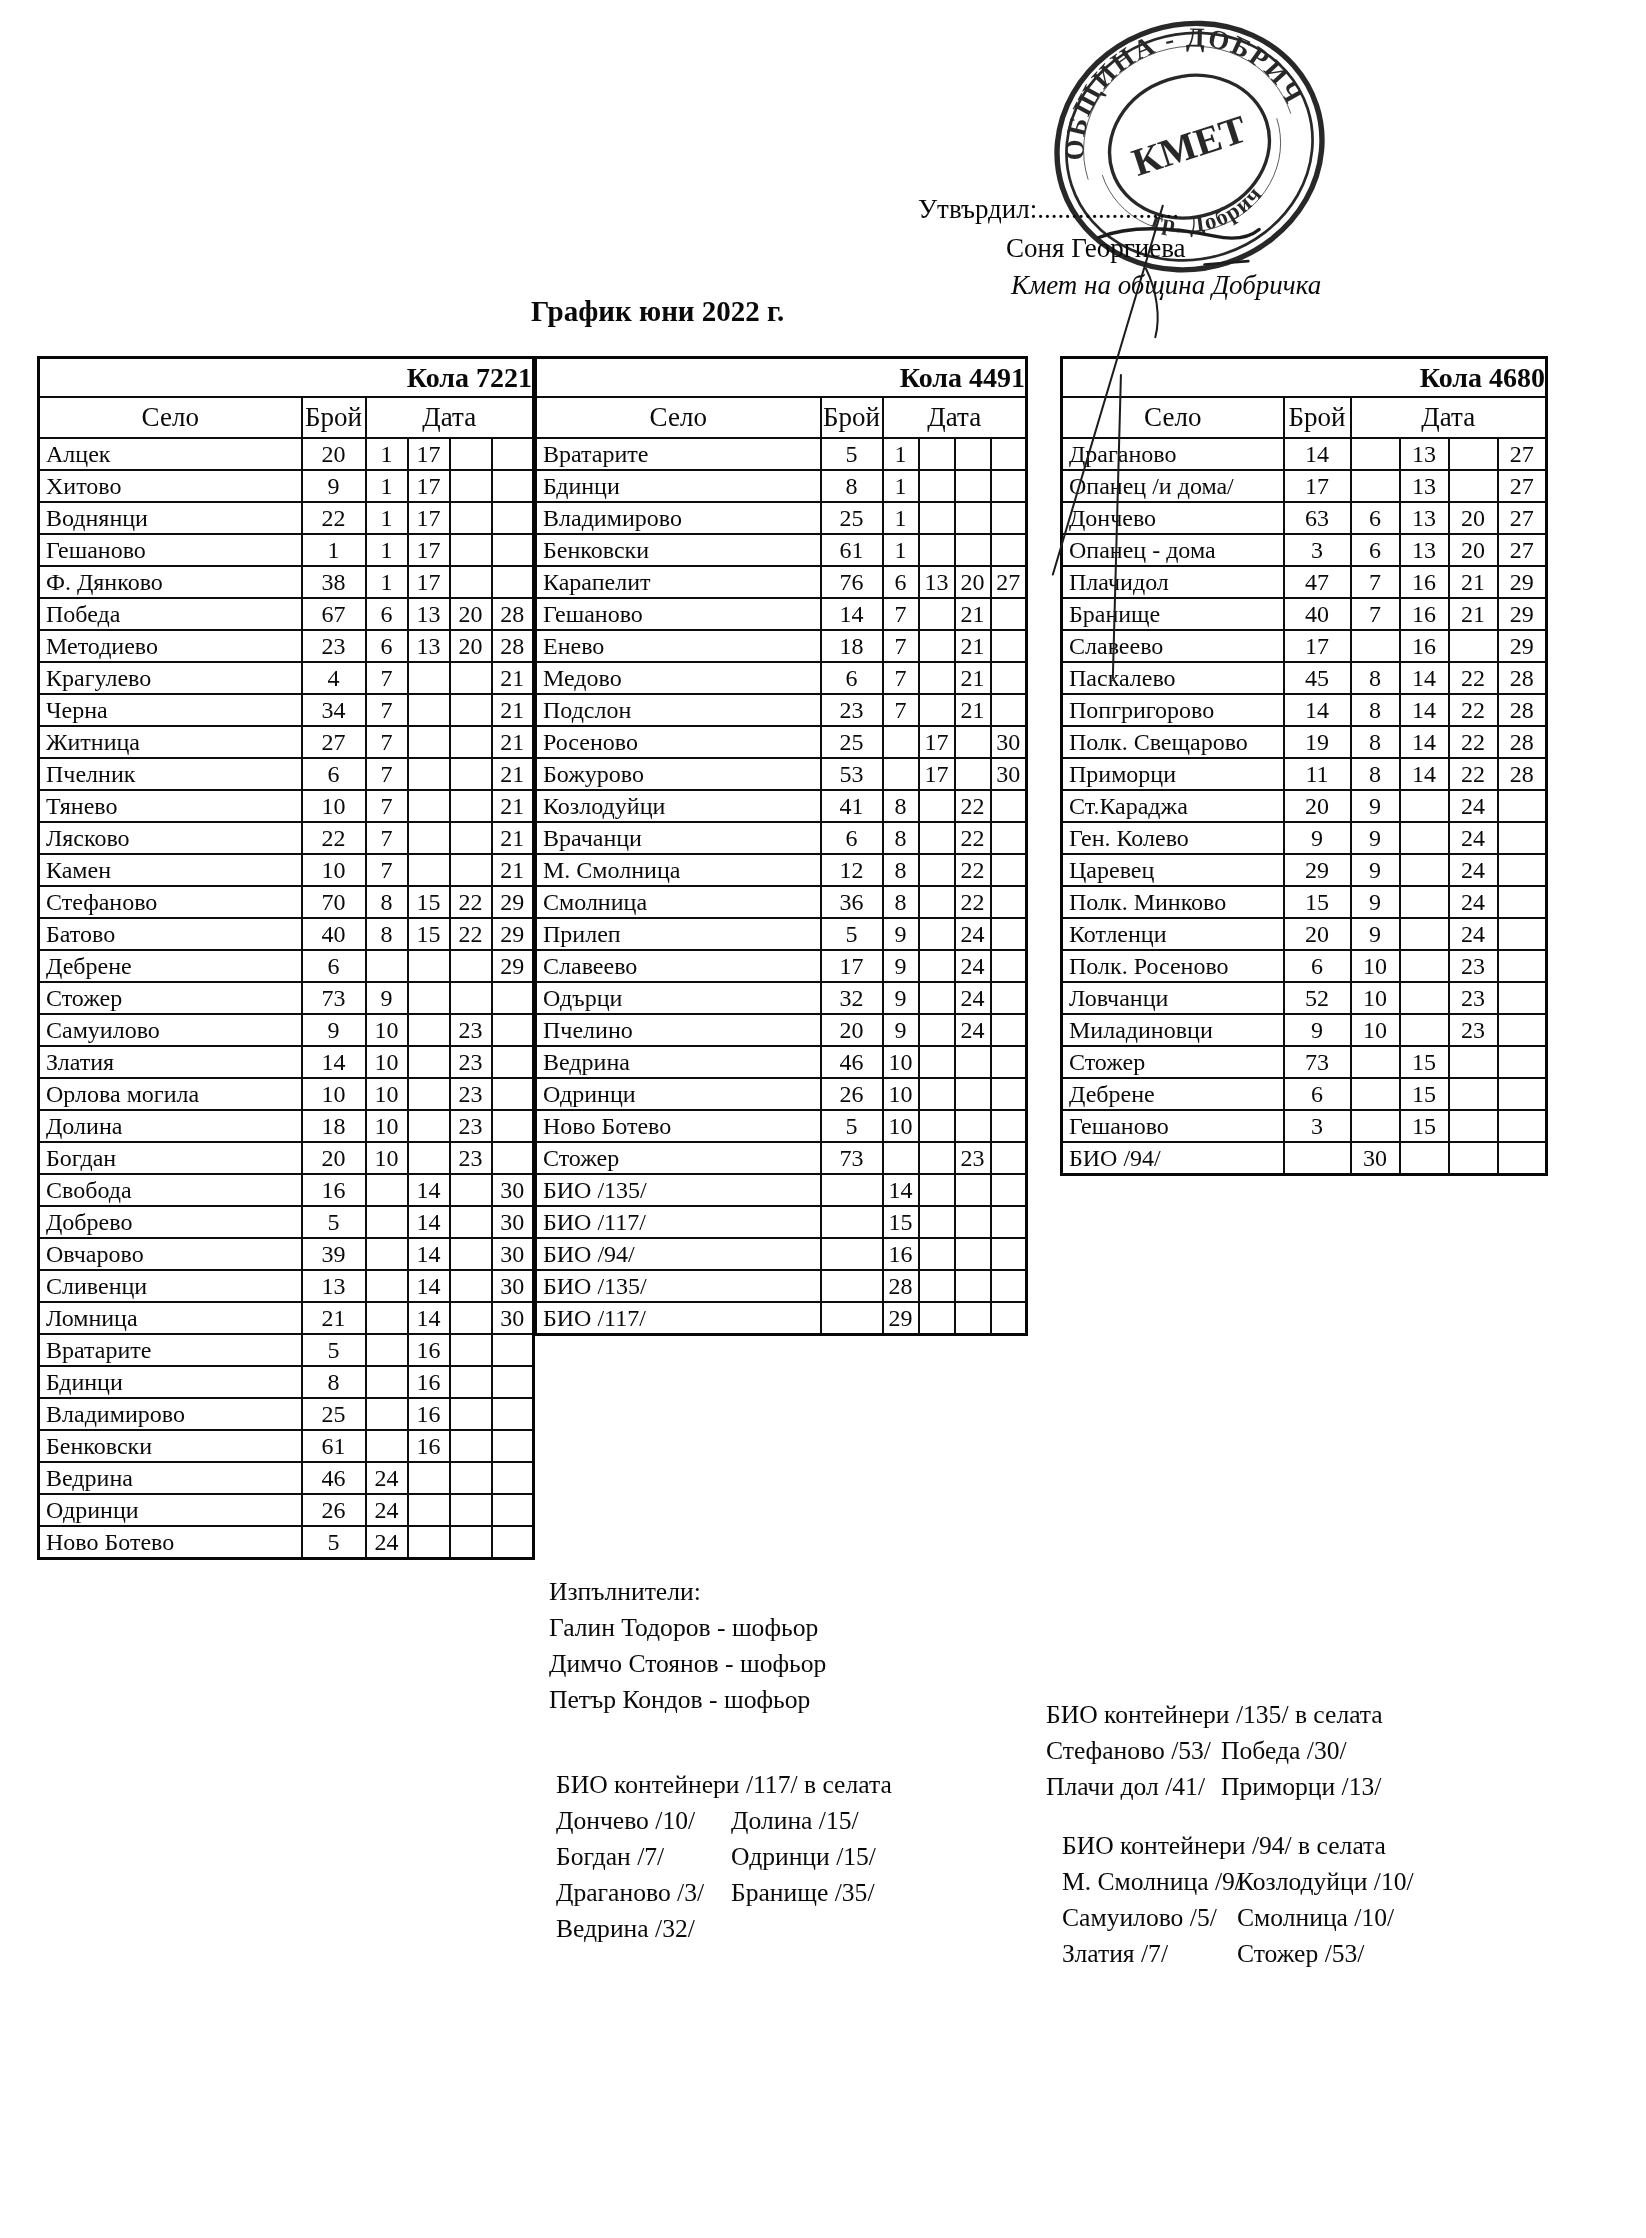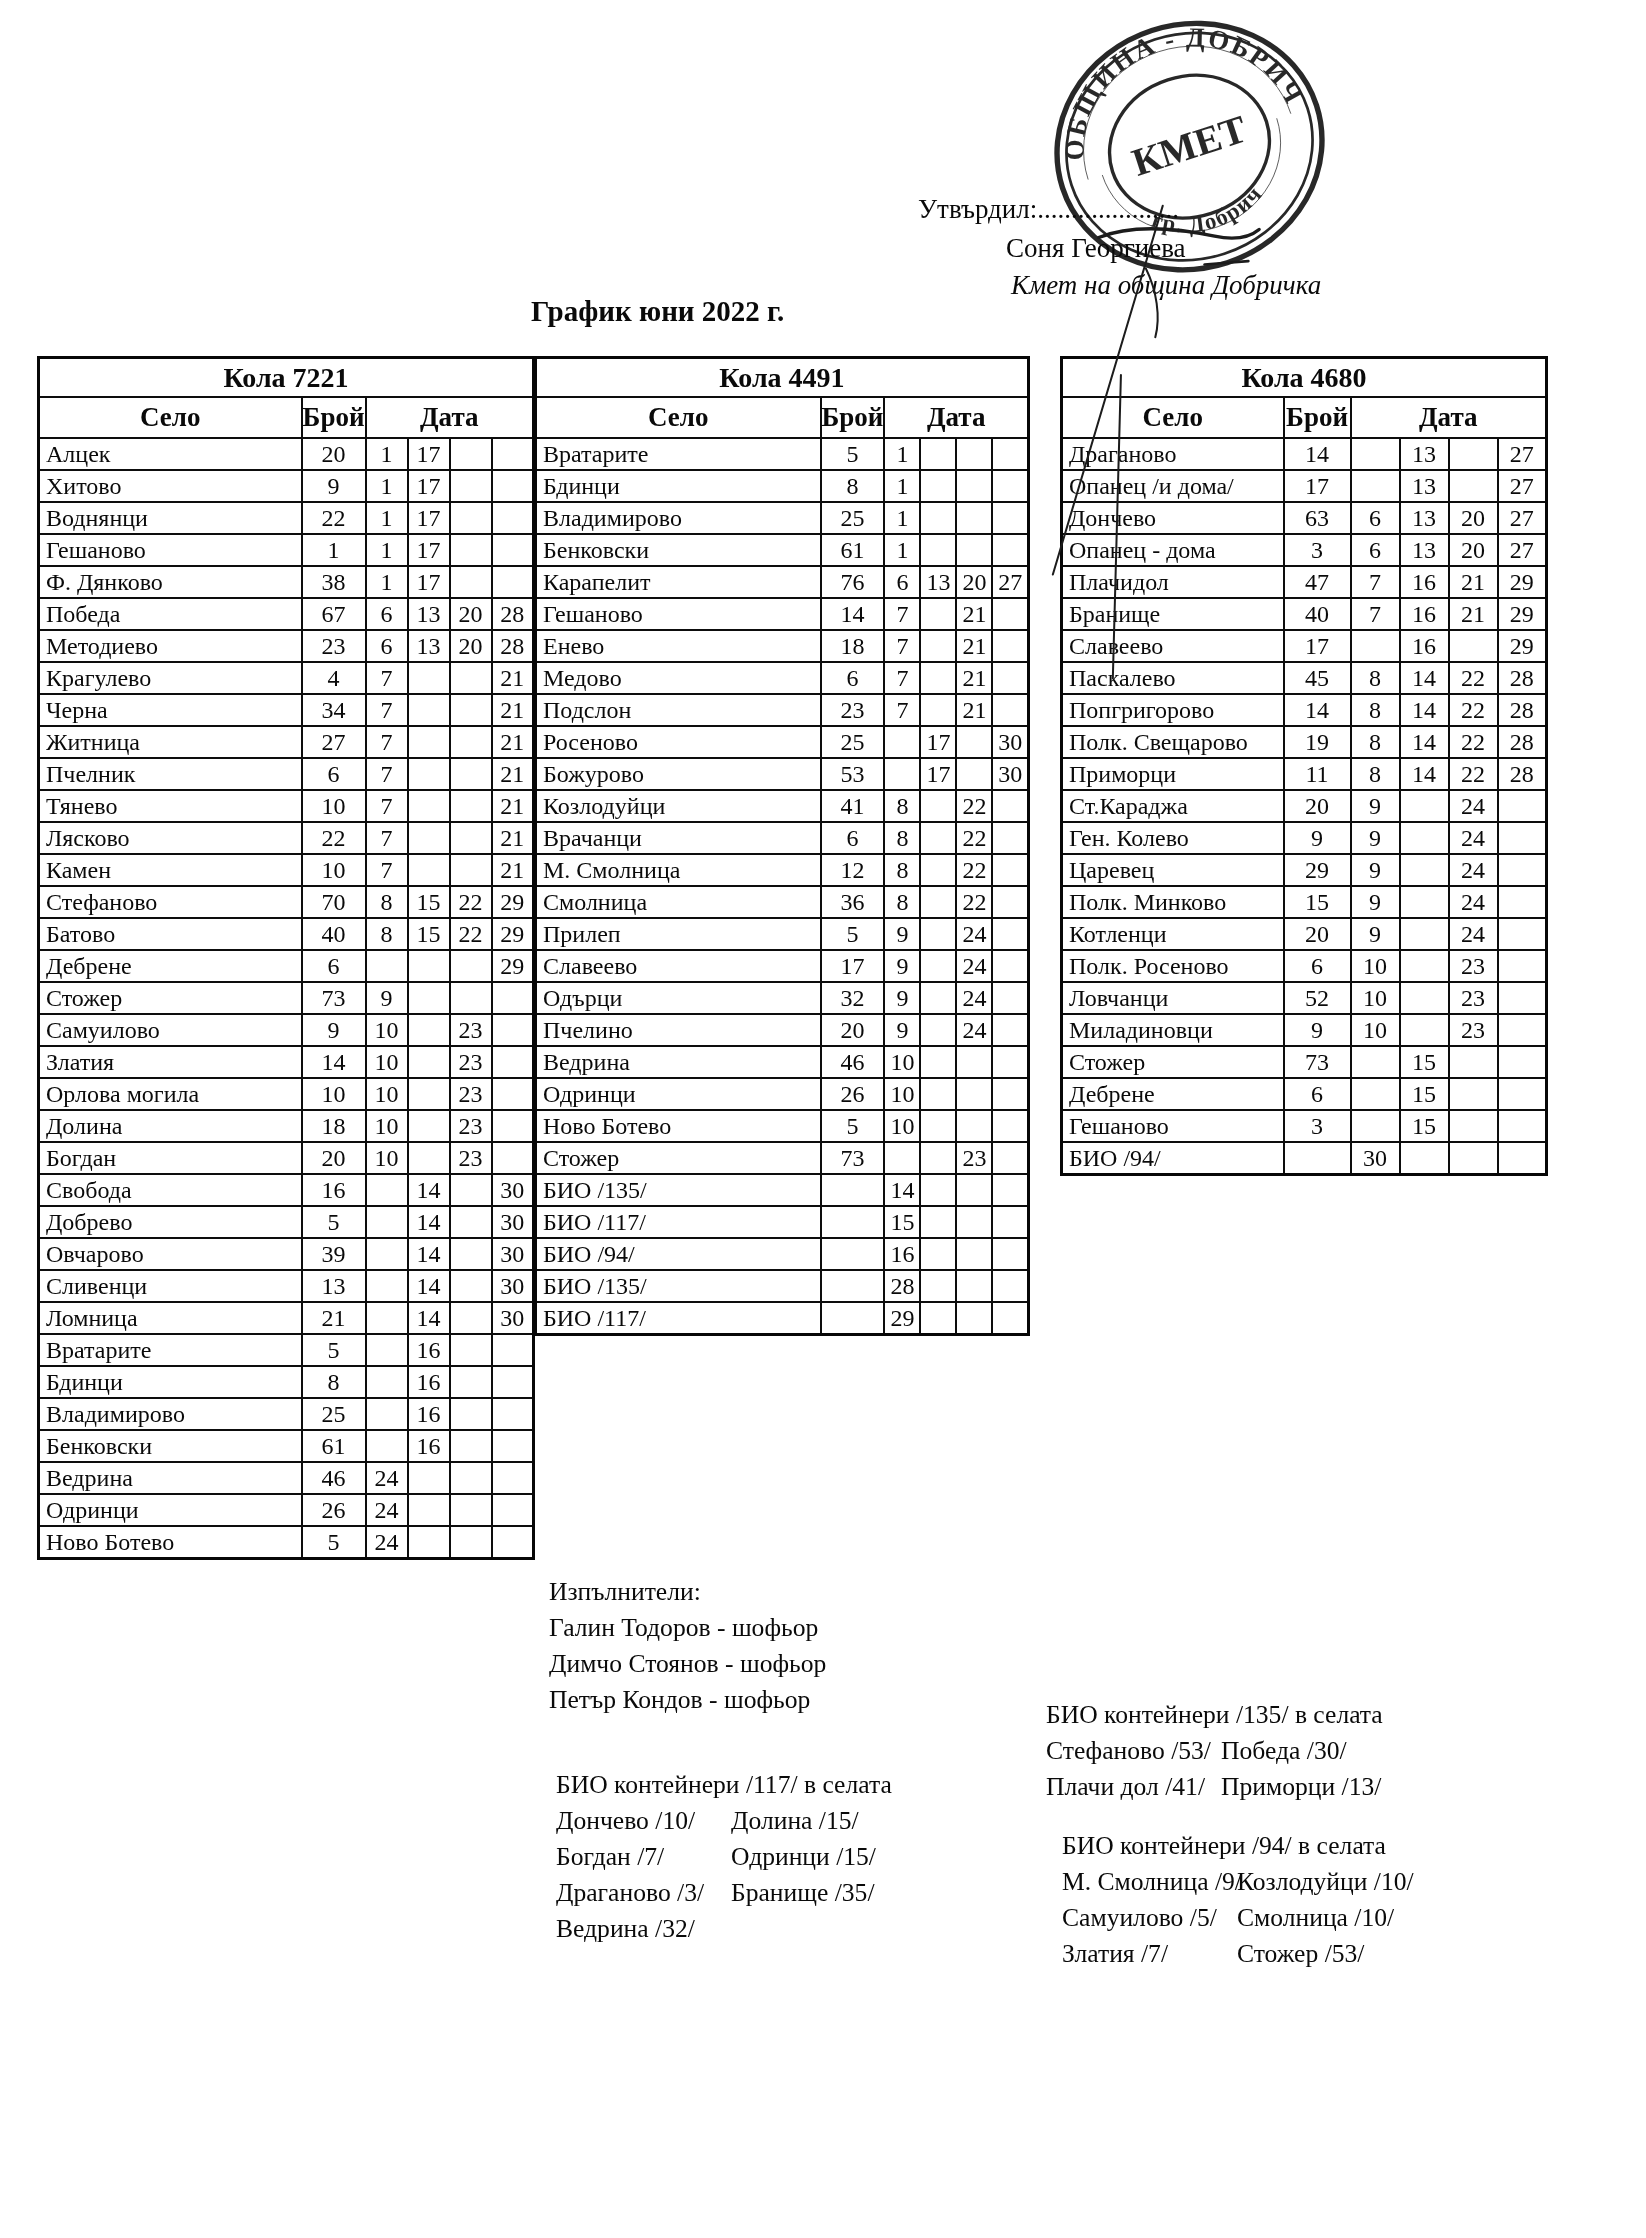--- a/index.html
+++ b/index.html
@@ -10,22 +10,22 @@
   .stamp{position:absolute;left:1041px;top:5.4px;opacity:.92;}
   .approval{position:absolute;left:918px;top:194px;font-size:27px;white-space:nowrap;}
   .approver-name{position:absolute;left:1006px;top:233px;font-size:27px;white-space:nowrap;}
   .approver-title{position:absolute;left:1011px;top:270px;font-size:27px;font-style:italic;white-space:nowrap;}
   .doc-title{position:absolute;left:531px;top:295px;font-size:29px;font-weight:bold;white-space:nowrap;}
 
   
   .vt{position:absolute;border-collapse:collapse;table-layout:fixed;border:3.4px solid #070707;background:#fff;}
   .vt td{border:2px solid #0d0d0d;font-size:24px;text-align:center;padding:0;height:30px;
          line-height:30px;overflow:hidden;white-space:nowrap;}
-  .vt td.t-title{font-weight:bold;font-size:28px;height:37px;line-height:37px;}
-  .vt tr.h-row td{font-weight:bold;font-size:27px;height:39px;line-height:39px;}
+  .vt td.t-title{font-weight:bold;font-size:28px;height:37px;line-height:37px;text-align:right;}
+  .vt tr.h-row td{font-weight:normal;font-size:27px;height:39px;line-height:39px;}
   .vt td.village{text-align:left;padding-left:6px;}
   #t1{left:37px;top:356px;}
   #t2{left:534px;top:356px;}
   #t3{left:1024px;top:356px;margin-left:36px;}
   #t1 col.c-village{width:263px}#t1 col.c-count{width:64px}#t1 col.c-date{width:42px}
   #t2 col.c-village{width:285px}#t2 col.c-count{width:62px}#t2 col.c-date{width:36px}
   #t3 col.c-village{width:222px}#t3 col.c-count{width:67px}#t3 col.c-date{width:49px}
 
   
   .textblock{position:absolute;font-size:25.6px;line-height:36px;white-space:nowrap;}

